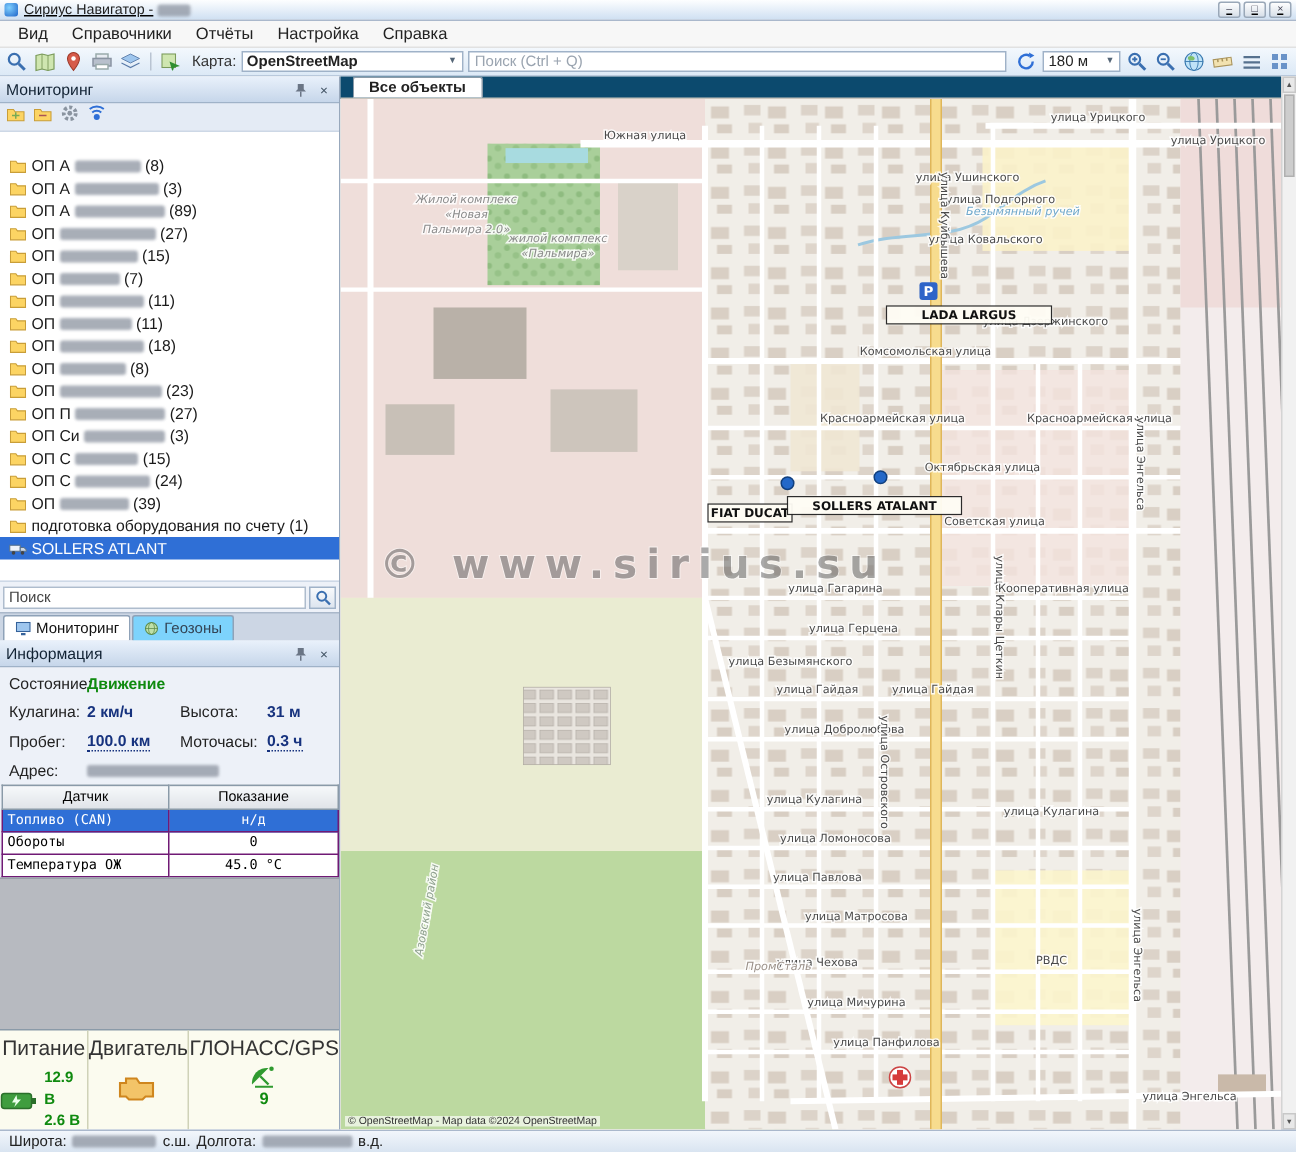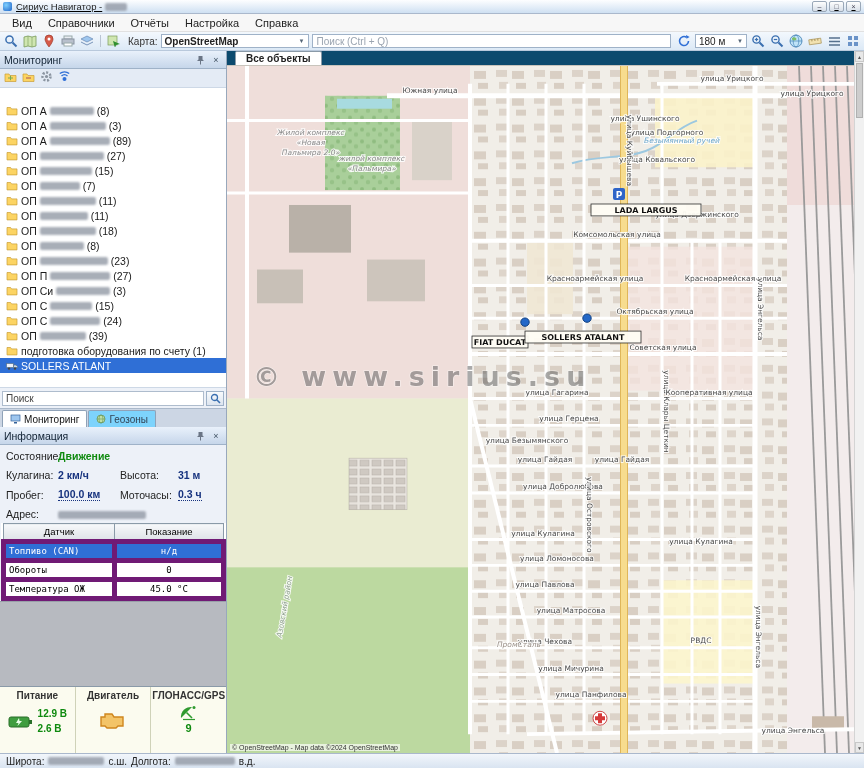--- a/index.html
+++ b/index.html
@@ -55,31 +55,31 @@
   .info-body{background:#edf1f8;padding:5px 6px 3px 6px;font-size:10.5px;color:#222;flex:0 0 auto;}
   .ig{display:grid;grid-template-columns:52px 62px 58px 1fr;row-gap:7px;align-items:center;}
   .lab{color:#222;}
   .val-green{color:#0f8a0f;font-weight:bold;}
   .val-strong{color:#16327e;font-weight:bold;}
   .val-link{color:#16327e;font-weight:bold;border-bottom:1px dotted #16327e;width:max-content;}
 
   .sensor-table{border-collapse:collapse;width:225px;font-size:9.5px;background:#fff;margin-left:1px;flex:0 0 auto;}
   .sensor-table th{border:1px solid #8a9aa8;background:linear-gradient(#f6f8fa,#dfe3e8);font-weight:normal;height:13px;font-size:9.5px;}
   .sensor-table th:first-child{width:108px;}
-  .sensor-table td{border:5px solid #701a75;height:14px;padding:0 3px;}
+  .sensor-table td{border:1px solid #701a75;height:14px;padding:0 3px;}
   .sname{font-family:"DejaVu Sans Mono",monospace;font-size:9px;}
   .sval{text-align:center;font-family:"DejaVu Sans Mono",monospace;font-size:9px;}
   .sensor-table tr.sel{background:#2f6fd6;color:#fff;}
 
   .gray-filler{flex:1;background:#b7bac0;border-top:1px solid #98a0a8;}
 
   .gauges{height:66px;display:flex;background:#fbfbef;border-top:1px solid #8a9aa8;flex:0 0 auto;}
   .gauge{flex:1;border-right:1px solid #cfd2b8;display:flex;flex-direction:column;align-items:center;padding-top:3px;box-sizing:border-box;}
   .gauge:last-child{border-right:none;}
-  .gauge-title{font-size:10px;color:#333;font-weight:bold;}
+  .gauge-title{font-size:14px;color:#333;}
   .gauge-power-row{display:flex;align-items:center;gap:4px;margin-top:6px;}
   .gauge-vals{color:#0f8a0f;font-weight:bold;font-size:10px;line-height:1.45;}
   .gauge-num{color:#0f8a0f;font-weight:bold;font-size:11px;margin-top:1px;}
 
   
   .map-area{flex:1;display:flex;flex-direction:column;min-width:0;position:relative;}
   .map-tabstrip{height:14px;background:#0c4a6e;border-bottom:1px solid #c8c4bc;display:flex;align-items:flex-end;padding-left:8px;flex:0 0 auto;}
   .map-tab{height:14px;display:flex;align-items:center;padding:0 10px;background:#fff;border:1px solid #8a9aa8;border-bottom:none;font-size:10px;font-weight:bold;color:#222;border-radius:2px 2px 0 0;box-sizing:border-box;}
   .map-wrap{flex:1;position:relative;overflow:hidden;background:#f1eee6;}
   .map-wrap svg{display:block;width:100%;height:100%;}

